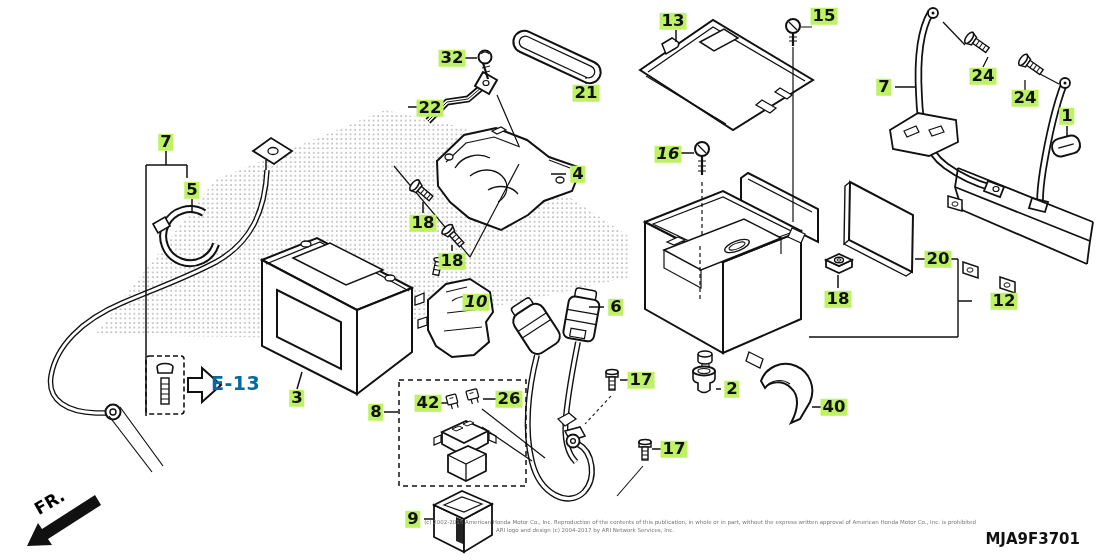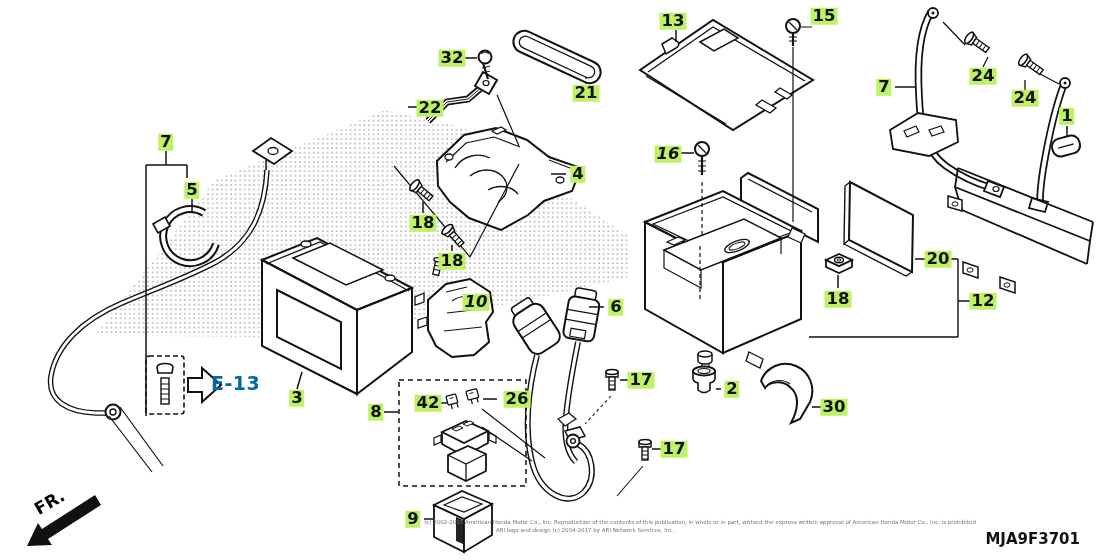--- a/index.html
+++ b/index.html
@@ -336,30 +336,30 @@
   <div class="callout" style="left: 668px; top: 154px; font-style: italic;">16</div>
   <div class="callout" style="left: 578px; top: 174px;">4</div>
   <div class="callout" style="left: 423px; top: 223px;">18</div>
   <div class="callout" style="left: 452px; top: 261px;">18</div>
   <div class="callout" style="left: 884px; top: 87px;">7</div>
   <div class="callout" style="left: 983px; top: 76px;">24</div>
   <div class="callout" style="left: 1025px; top: 98px;">24</div>
   <div class="callout" style="left: 1067px; top: 116px;">1</div>
   <div class="callout" style="left: 938px; top: 259px;">20</div>
   <div class="callout" style="left: 838px; top: 299px;">18</div>
-  <div class="callout" style="left: 983px; top: 301px;">12</div>
+  <div class="callout" style="left: 1004px; top: 301px;">12</div>
   <div class="callout" style="left: 476px; top: 302px; font-style: italic;">10</div>
   <div class="callout" style="left: 616px; top: 307px;">6</div>
   <div class="callout" style="left: 297px; top: 398px;">3</div>
   <div class="callout" style="left: 376px; top: 412px;">8</div>
   <div class="callout" style="left: 428px; top: 403px;">42</div>
-  <div class="callout" style="left: 509px; top: 399px; margin-left: 8px;">26</div>
+  <div class="callout" style="left: 509px; top: 399px;">26</div>
   <div class="callout" style="left: 641px; top: 380px;">17</div>
   <div class="callout" style="left: 732px; top: 389px;">2</div>
-  <div class="callout" style="left: 834px; top: 407px;">30</div>
+  <div class="callout" style="left: 834px; top: 407px;">40</div>
   <div class="callout" style="left: 674px; top: 449px;">17</div>
   <div class="callout" style="left: 413px; top: 519px;">9</div>
 
   <div class="e13">E-13</div>
   <div class="fr">FR.</div>
   <div class="code">MJA9F3701</div>
   <div class="copy copy1">(c) 2002-2015 American Honda Motor Co., Inc. Reproduction of the contents of this publication, in whole or in part, without the express written approval of American Honda Motor Co., Inc. is prohibited</div>
   <div class="copy copy2">ARI logo and design (c) 2004-2017 by ARI Network Services, Inc.</div>
 </div>
 

